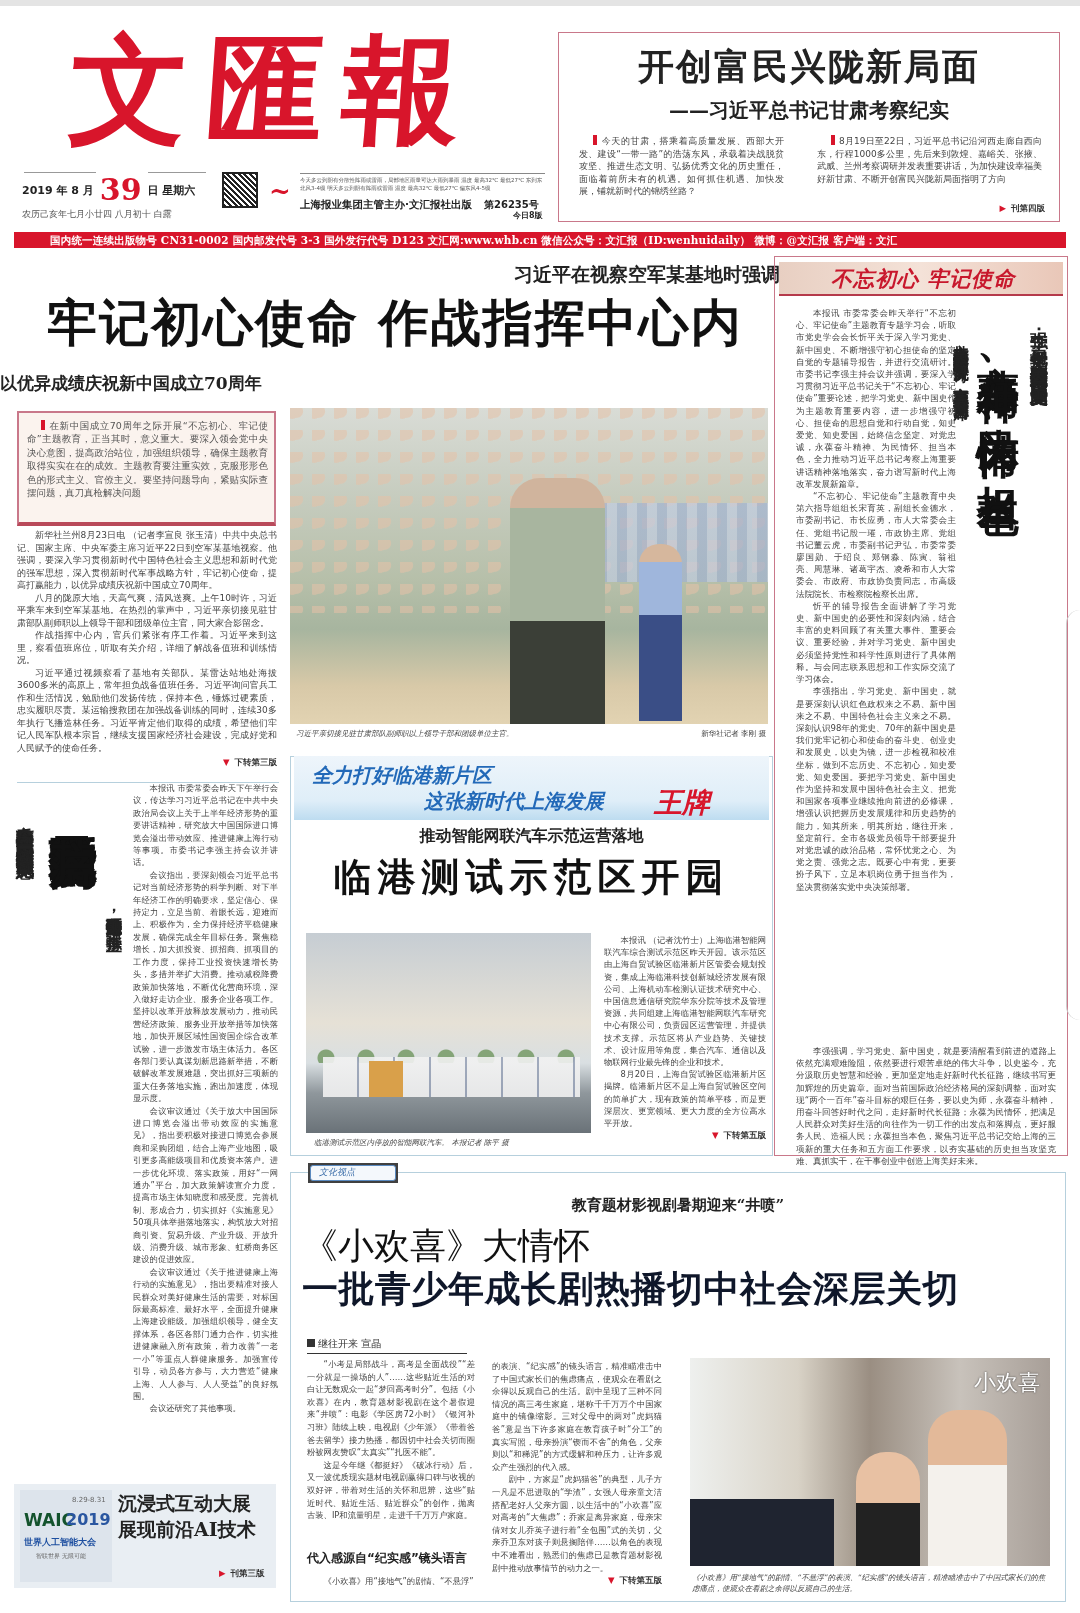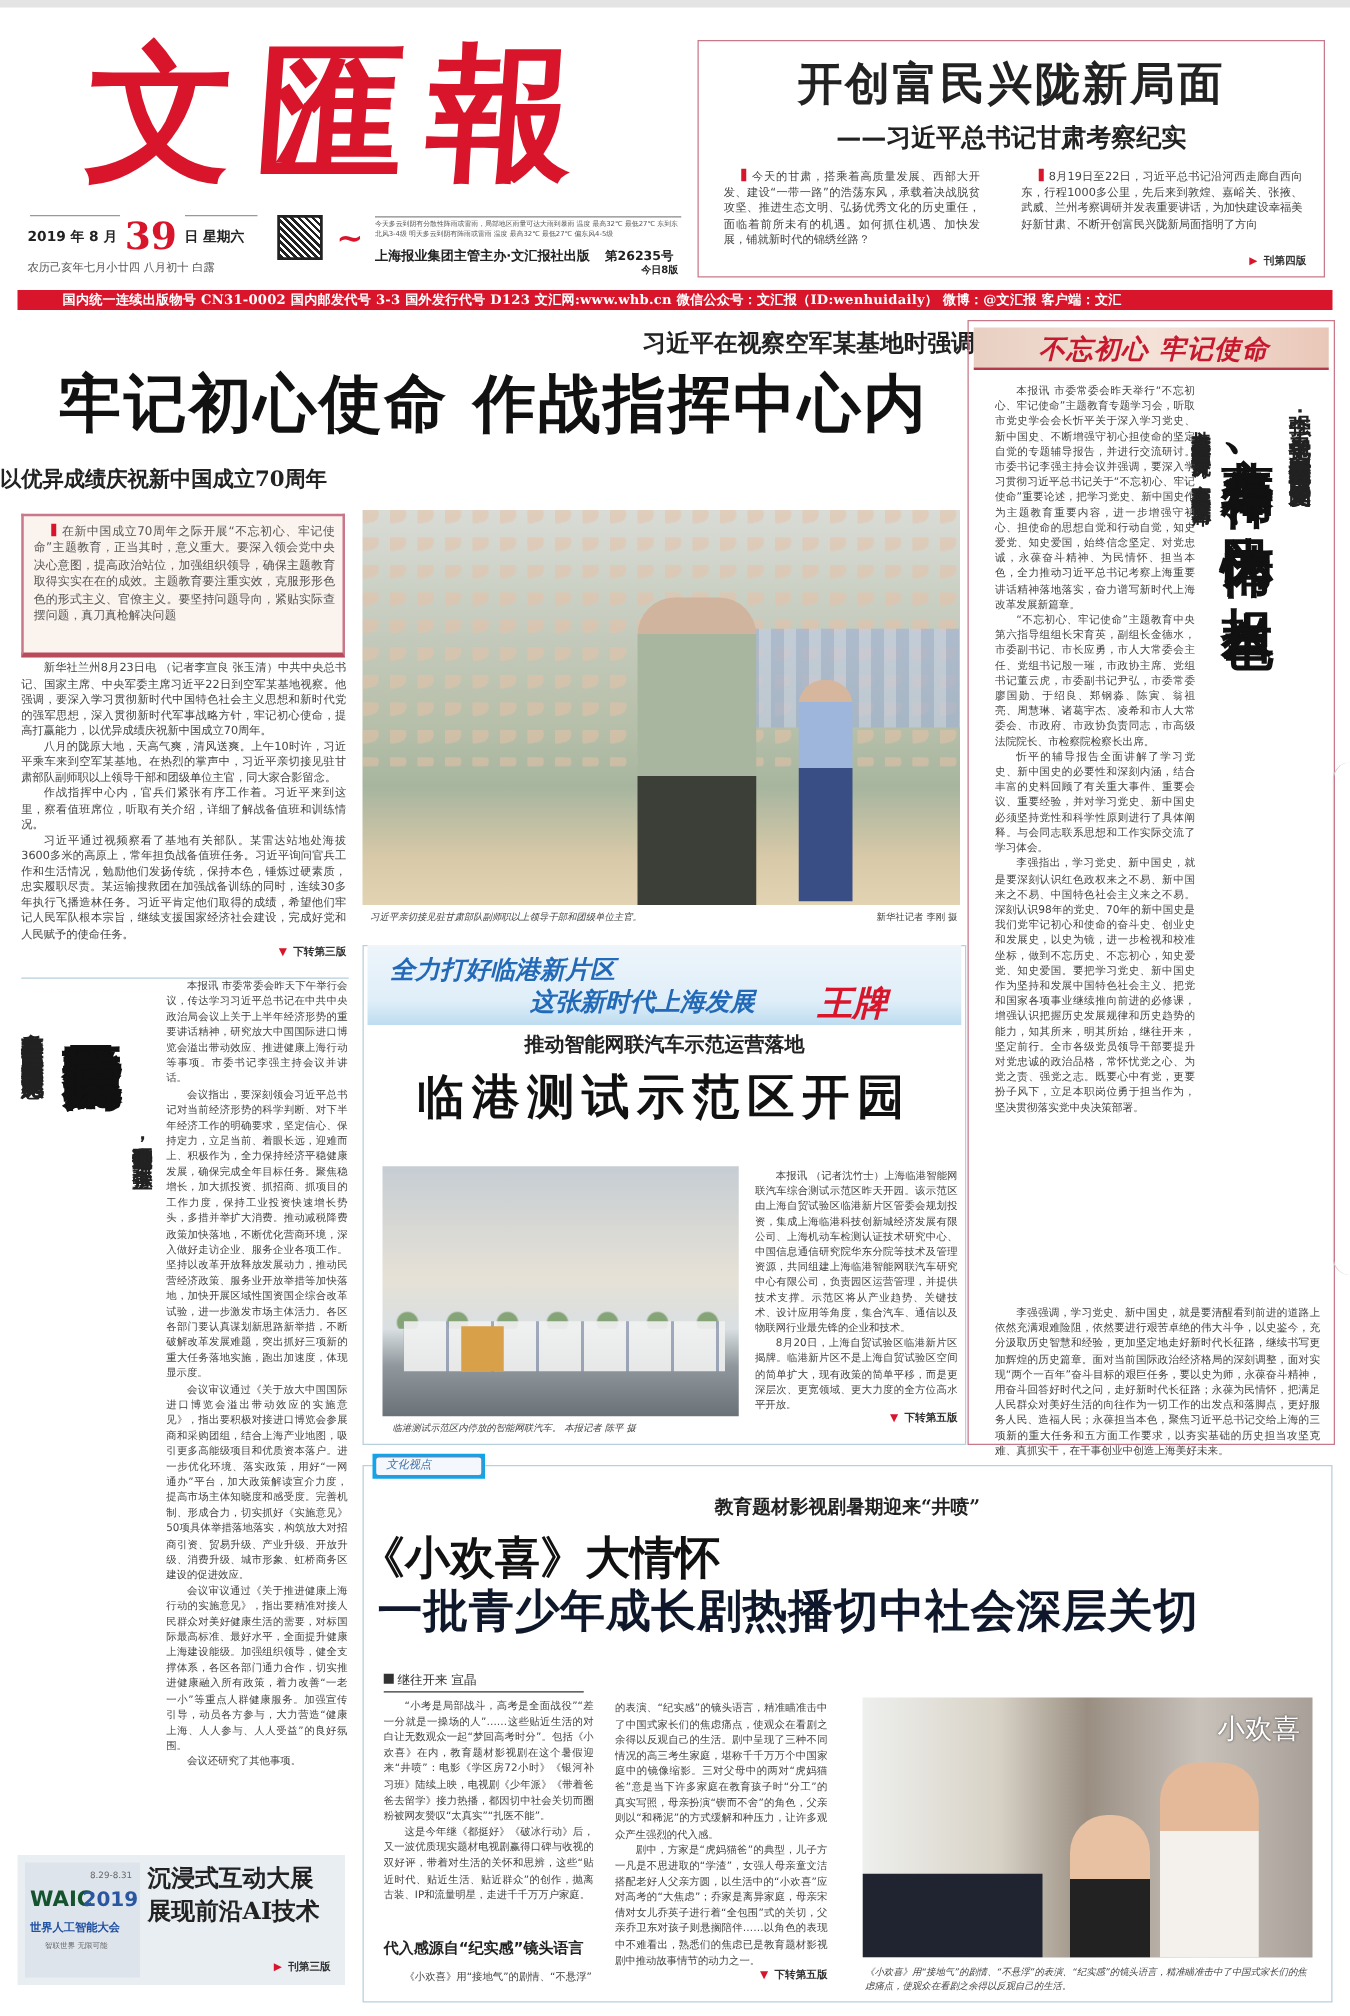--- a/index.html
+++ b/index.html
@@ -73,24 +73,24 @@
 .lg-banner .c{position:absolute;left:360px;top:28px;font-size:28px;font-weight:bold;color:#d8152b;font-style:italic}
 .lg-kick{left:290px;top:826px;width:483px;text-align:center;font-family:"DejaVu Serif",serif;font-weight:bold;font-size:16px}
 .lg-head{left:290px;top:852px;width:483px;text-align:center;font-family:"DejaVu Serif",serif;font-weight:bold;font-size:38px;letter-spacing:6px;color:#111}
 .photo2{left:306px;top:933px;width:285px;height:200px;background:linear-gradient(180deg,#c6cdd3 0%,#e6e1d6 45%,#d9dfe2 65%,#8f979c 80%,#6a7278 100%);overflow:hidden}
 .photo2 .trucks{position:absolute;left:6%;top:62%;width:90%;height:20%;background:repeating-linear-gradient(90deg,#f1f1f1 0 34px,#9aa4b8 34px 36px);opacity:.9}
 .photo2 .orange{position:absolute;left:22%;top:64%;width:12%;height:18%;background:#d9a04a}
 .photo2 .trees{position:absolute;left:0;top:55%;width:100%;height:10%;background:radial-gradient(circle,#5f8a4c 0 8px,transparent 9px);background-size:40px 30px;opacity:.7}
 .cap2{left:314px;top:1138px;font-size:7.5px;color:#444;font-style:italic}
 .lg-story{left:604px;top:934px;width:162px}
 .xhx-box{left:290px;top:1172px;width:776px;height:430px;border:1.5px solid #b6d0dd}
-.xhx-tag{left:298px;top:1163px;width:90px;height:20px;background:#0ea5e9;padding:2px}
+.xhx-tag{left:308px;top:1163px;width:90px;height:20px;background:#404040;padding:2px}
 .xhx-tag span{display:block;width:86px;height:16px;border:1.5px solid #5a8ac0;border-radius:3px;font-size:9px;color:#3d6faa;font-style:italic;padding-left:8px;line-height:13px;background:#f4f8fc}
 .xhx-kick{left:290px;top:1196px;width:776px;text-align:center;font-family:"DejaVu Serif",serif;font-weight:bold;font-size:15px}
-.xhx-h1{left:288px;top:1222px;font-weight:bold;font-size:36px;color:#111}
+.xhx-h1{left:302px;top:1222px;font-weight:normal;font-size:36px;color:#111}
 .xhx-h2{left:302px;top:1265px;font-weight:bold;font-size:36px;color:#0f172a;letter-spacing:.5px}
 .xhx-by{left:307px;top:1337px;width:160px;font-size:10px;color:#333;border-bottom:1.5px solid #333;padding-bottom:2px}
 .xhx-by .sq{display:inline-block;width:8px;height:8px;background:#333;margin-right:3px}
 .xhx-c1{left:307px;top:1358px;width:168px}
 .xhx-sub{left:307px;top:1550px;font-weight:bold;font-size:12px;color:#222}
 .xhx-c1b{left:307px;top:1575px;width:168px}
 .xhx-c2{left:492px;top:1360px;width:170px}
 .photo3{left:690px;top:1358px;width:360px;height:208px;background:linear-gradient(90deg,#eef0ee 0%,#d8d2c6 30%,#9a8e82 50%,#c8c2bb 75%,#a89f98 100%);overflow:hidden}
 .photo3 .p1{position:absolute;left:12%;top:25%;width:30%;height:75%;background:linear-gradient(180deg,#e0b595 0 30%,repeating-linear-gradient(180deg,#3a3b44 0 6px,#8f8f92 6px 10px) 30% 100%);border-radius:40px 40px 0 0}
 .photo3 .p2{position:absolute;left:46%;top:45%;width:18%;height:55%;background:linear-gradient(180deg,#e8c1a3 0 45%,#222 45% 100%);border-radius:30px 30px 0 0}

